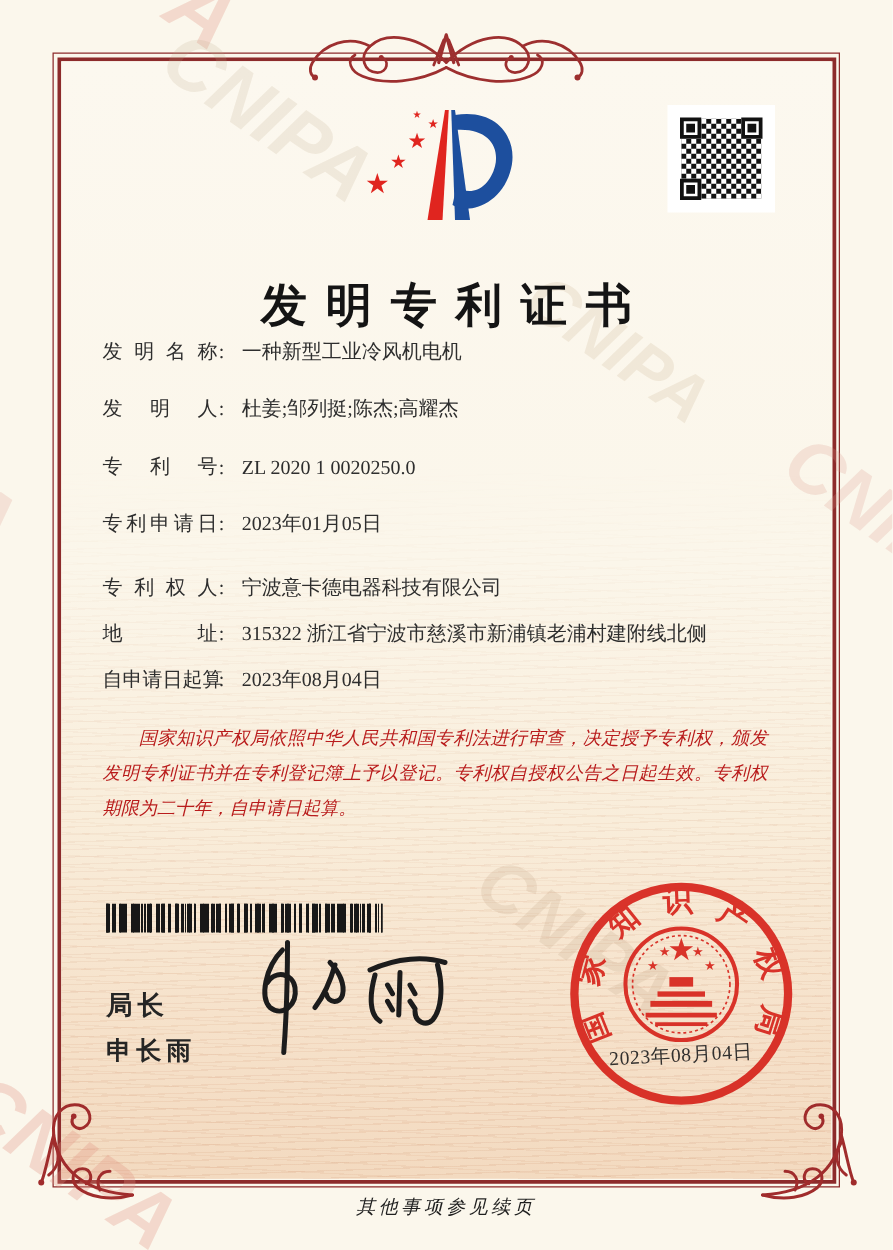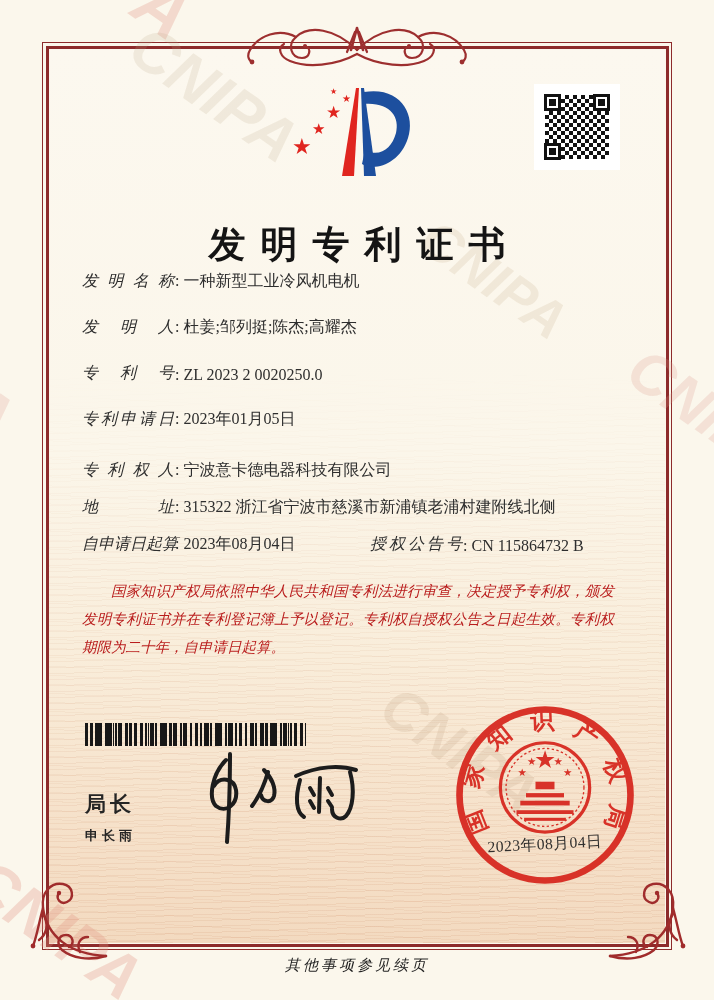--- a/index.html
+++ b/index.html
@@ -39,39 +39,39 @@
   .finder{position:absolute;width:17px;height:17px;border:3px solid #121212;background:#fff;box-sizing:border-box;}
   .finder::after{content:"";position:absolute;inset:2px;background:#121212;}
   .f-tl{left:-1px;top:-1px;} .f-tr{right:-1px;top:-1px;} .f-bl{left:-1px;bottom:-1px;}
   .title{position:absolute;z-index:2;left:0;right:0;top:184px;text-align:center;
          font-size:37px;font-weight:600;letter-spacing:15px;text-indent:15px;color:#141414;margin-top:36px;}
 
   
   .fields{position:absolute;z-index:2;left:82px;top:268px;width:534px;font-size:16px;color:#2e2e2e;}
   .field-row{position:absolute;left:0;height:24px;white-space:nowrap;}
   .flabel-chars{display:inline-block;width:92px;text-align:justify;text-align-last:justify;
-                text-justify:inter-ideograph;vertical-align:bottom;font-style:italic;}
+                text-justify:inter-ideograph;vertical-align:bottom;}
   .colon{margin-left:1px;}
-  .fvalue{}
+  .fvalue{margin-left:10px;}
   .pair2{position:absolute;left:288px;top:0;}
 
   
   .paras{position:absolute;z-index:2;left:82px;top:578px;width:532px;font-size:14.5px;
          line-height:1.92;text-align:justify;font-style:italic;color:#b91c1c;}
   .paras p{margin:0 0 2px 0;text-indent:2em;}
 
   
   .barcode{position:absolute;z-index:2;left:85px;top:723px;width:221px;height:23px;
       background-image:
         repeating-linear-gradient(90deg,#171717 0 2px,transparent 2px 5px),
         repeating-linear-gradient(90deg,#171717 0 1px,transparent 1px 7px),
         repeating-linear-gradient(90deg,#171717 0 3px,transparent 3px 11px);}
   .signer-title{position:absolute;z-index:2;left:85px;top:790px;font-size:21px;font-weight:600;
         letter-spacing:4px;color:#252525;font-family:"Liberation Sans","DejaVu Sans",sans-serif;}
-  .signer-name{position:absolute;z-index:2;left:85px;top:827px;font-size:13px;font-weight:600;
+  .signer-name{position:absolute;z-index:2;left:85px;top:827px;font-size:20px;font-weight:600;
         letter-spacing:4px;color:#252525;font-family:"Liberation Sans","DejaVu Sans",sans-serif;}
   .signature{position:absolute;z-index:2;left:192px;top:746px;}
   .seal{position:absolute;z-index:3;left:450px;top:700px;}
 
   .page-num{position:absolute;z-index:2;left:0;right:0;top:916px;text-align:center;
         font-size:13px;letter-spacing:1px;color:#333;}
   .continuation{position:absolute;z-index:2;left:0;right:0;top:956px;text-align:center;
         font-size:15px;font-style:italic;letter-spacing:3px;color:#1f1f1f;}
 </style>
 </head>
@@ -157,41 +157,37 @@
     <div class="field-row" style="top:3px">
       <span class="flabel"><span class="flabel-chars">发明名称</span><span class="colon">:</span></span>
       <span class="fvalue">一种新型工业冷风机电机</span>
     </div>
     <div class="field-row" style="top:49px">
       <span class="flabel"><span class="flabel-chars">发明人</span><span class="colon">:</span></span>
       <span class="fvalue">杜姜;邹列挺;陈杰;高耀杰</span>
     </div>
     <div class="field-row" style="top:95px">
       <span class="flabel"><span class="flabel-chars">专利号</span><span class="colon">:</span></span>
-      <span class="fvalue">ZL 2023 2 0020250.0</span>
+      <span class="fvalue">ZL 2020 1 0020250.0</span>
     </div>
     <div class="field-row" style="top:141px">
       <span class="flabel"><span class="flabel-chars">专利申请日</span><span class="colon">:</span></span>
       <span class="fvalue">2023年01月05日</span>
     </div>
     <div class="field-row" style="top:192px">
       <span class="flabel"><span class="flabel-chars">专利权人</span><span class="colon">:</span></span>
       <span class="fvalue">宁波意卡德电器科技有限公司</span>
     </div>
     <div class="field-row" style="top:229px">
       <span class="flabel"><span class="flabel-chars">地址</span><span class="colon">:</span></span>
       <span class="fvalue">315322 浙江省宁波市慈溪市新浦镇老浦村建附线北侧</span>
     </div>
     <div class="field-row" style="top:266px">
       <span class="flabel"><span class="flabel-chars">自申请日起算</span><span class="colon">:</span></span>
       <span class="fvalue">2023年08月04日</span>
-      <span class="pair2">
-        <span class="flabel"><span class="flabel-chars">授权公告号</span><span class="colon">:</span></span>
-        <span class="fvalue">CN 115864732 B</span>
-      </span>
     </div>
   </div>
 
   <div class="paras">
     <p>国家知识产权局依照中华人民共和国专利法进行审查，决定授予专利权，颁发发明专利证书并在专利登记簿上予以登记。专利权自授权公告之日起生效。专利权期限为二十年，自申请日起算。</p>
   </div>
 
   <div class="barcode"></div>
 
   <div class="signer-title">局长</div>

